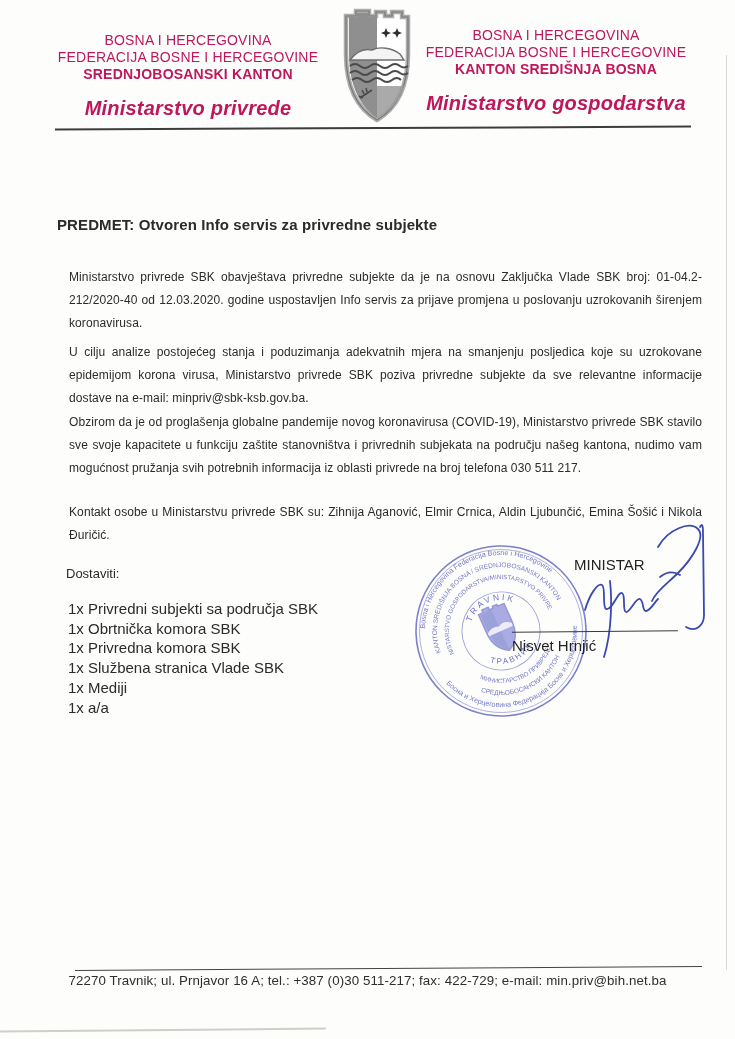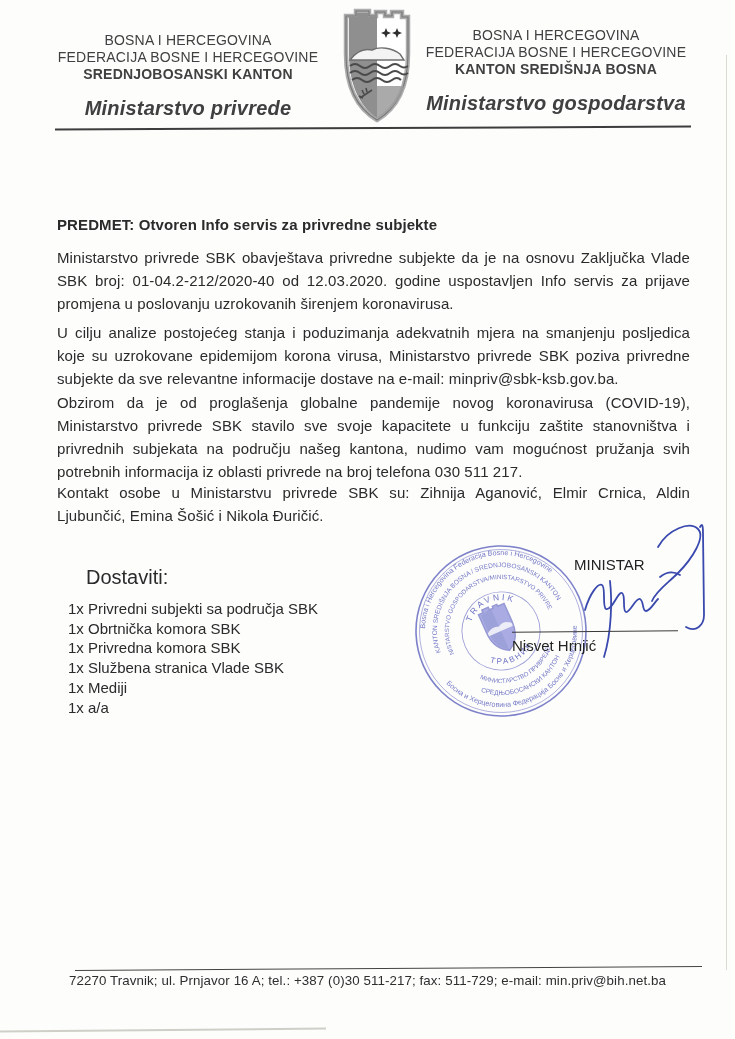--- a/index.html
+++ b/index.html
@@ -6,33 +6,33 @@
   .page{
     position:relative;
     width:735px;height:1039px;
     margin:0 auto;
     background:#fdfdfc;
     overflow:hidden;
     font-family:"Liberation Sans","DejaVu Sans",sans-serif;
     color:#2b2b2b;
   }
   
-  .lh-block{position:absolute;text-align:center;font-size:14px;line-height:17px;color:#404040;letter-spacing:.2px;}
+  .lh-block{position:absolute;text-align:center;font-size:14px;line-height:17px;color:#be185d;letter-spacing:.2px;}
   .lh-left{left:52px;top:32px;width:272px;}
   .lh-right{left:416px;top:27px;width:280px;}
   .lh-line3{font-weight:bold;text-align:center;}
   .lh-ministry{font-weight:bold;font-style:italic;margin-top:17px;font-size:20px;}
   .coat{position:absolute;left:336px;top:8px;}
   .lh-rule{position:absolute;left:55px;top:127px;width:636px;height:2px;background:#3d3d3d;transform:rotate(-0.25deg);}
   
   .refblock{position:absolute;left:57px;top:150px;font-size:15px;line-height:19.5px;}
   .subject{position:absolute;left:57px;top:216px;font-size:15px;font-weight:bold;letter-spacing:.1px;}
-  .para{position:absolute;left:57px;width:633px;font-size:15px;line-height:23px;text-align:justify;text-justify:inter-word;letter-spacing:.1px;}
+  .para{position:absolute;left:69px;width:633px;font-size:12px;line-height:23px;text-align:justify;text-justify:inter-word;letter-spacing:.1px;margin-top:20px;}
   .p1{top:246px;} .p2{top:321px;} .p3{top:391px;} .p4{top:481px;}
-  .dost-title{position:absolute;left:66px;top:566px;font-size:20px;margin-left:20px;}
+  .dost-title{position:absolute;left:66px;top:566px;font-size:13px;}
   .dost-list{position:absolute;left:68px;top:599px;font-size:15px;line-height:19.7px;}
   
   .stamp{position:absolute;left:412px;top:542px;opacity:.88;}
   .minister-title{position:absolute;left:574px;top:556px;font-size:15px;color:#222;}
   .sig-svg{position:absolute;left:540px;top:515px;}
   .sig-line{position:absolute;left:512px;top:631px;width:166px;height:0;border-top:1.6px solid #3a3a3a;transform:rotate(-0.6deg);}
   .sig-name{position:absolute;left:512px;top:637px;width:166px;text-align:left;font-size:15px;color:#222;}
   
   .footer-rule{position:absolute;left:75px;top:968px;width:627px;height:0;border-top:1.5px solid #444;transform:rotate(-0.35deg);}
   .footer-text{position:absolute;left:0;top:973px;width:735px;text-align:center;font-size:13.3px;color:#2e2e2e;letter-spacing:.1px;}
@@ -157,18 +157,18 @@
       <path d="M45 95 C 50 78 58 68 62 70 C 66 72 62 92 66 94 C 72 96 78 76 82 78 C 86 80 82 96 86 97 C 90 98 96 82 100 84 C 104 86 102 96 106 96 C 110 96 114 88 118 84"></path>
       <path d="M70 66 C 72 84 72 116 64 142"></path>
       <path d="M120 62 q 10 -8 20 -2"></path>
     </g>
   </svg>
 
   <div class="sig-line"></div>
   <div class="sig-name">Nisvet Hrnjić</div>
 
   <div class="footer-rule"></div>
-  <div class="footer-text">72270 Travnik; ul. Prnjavor 16 A; tel.: +387 (0)30 511-217; fax: 511-729; e-mail: min.priv@bih.net.ba</div>
+  <div class="footer-text">72270 Travnik; ul. Prnjavor 16 A; tel.: +387 (0)30 511-217; fax: 422-729; e-mail: min.priv@bih.net.ba</div>
 
   <div class="edge-right"></div>
   <div class="edge-bottom"></div>
 
 </div>
 
 </body></html>

